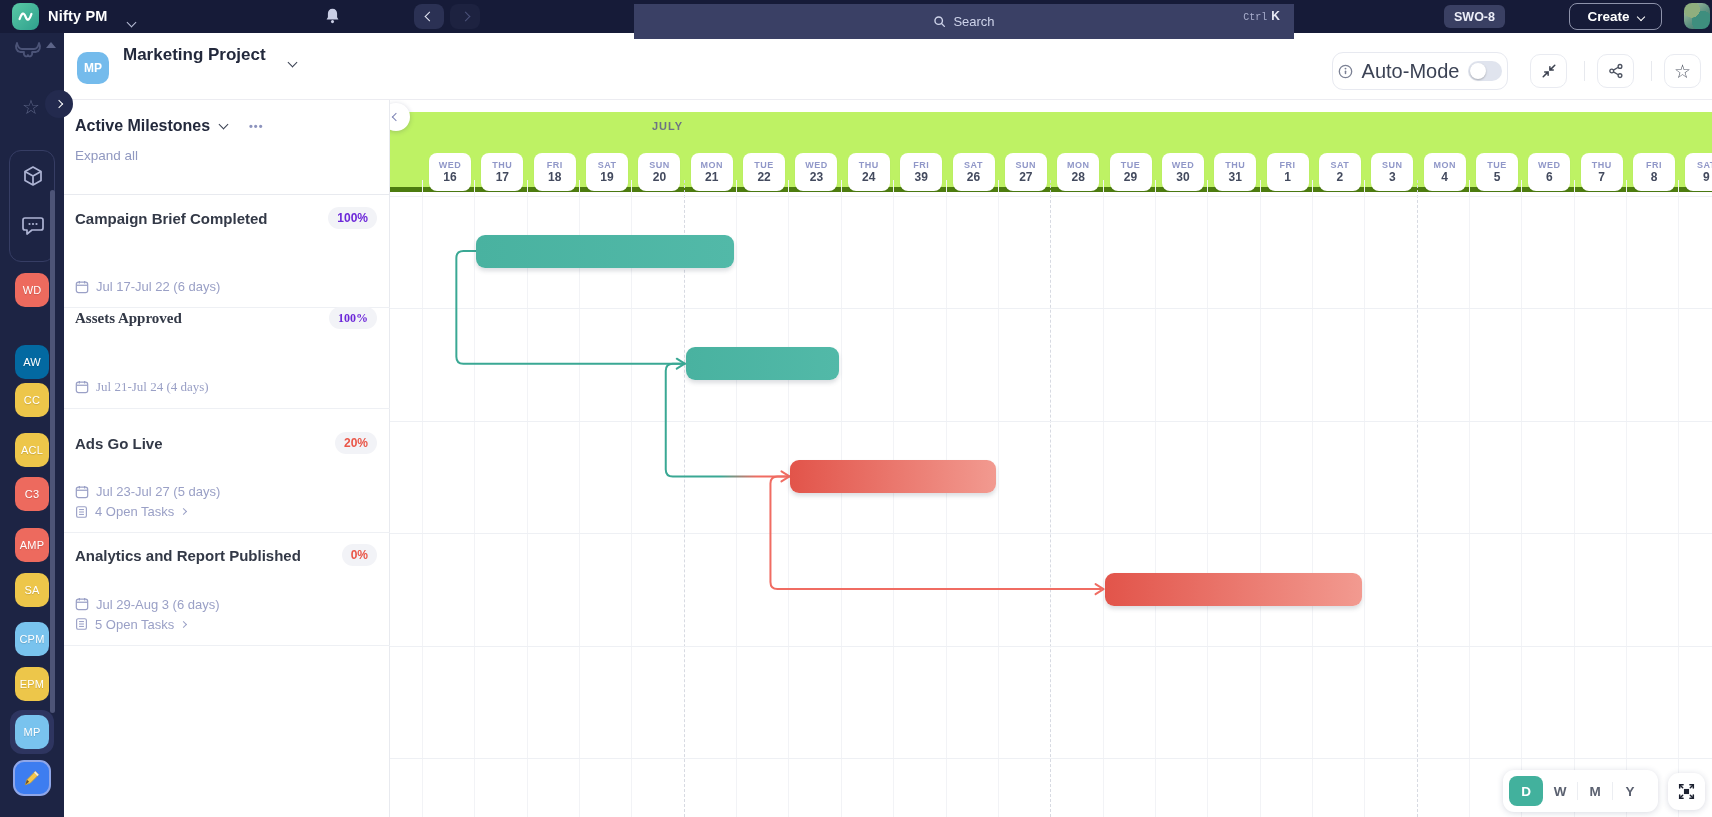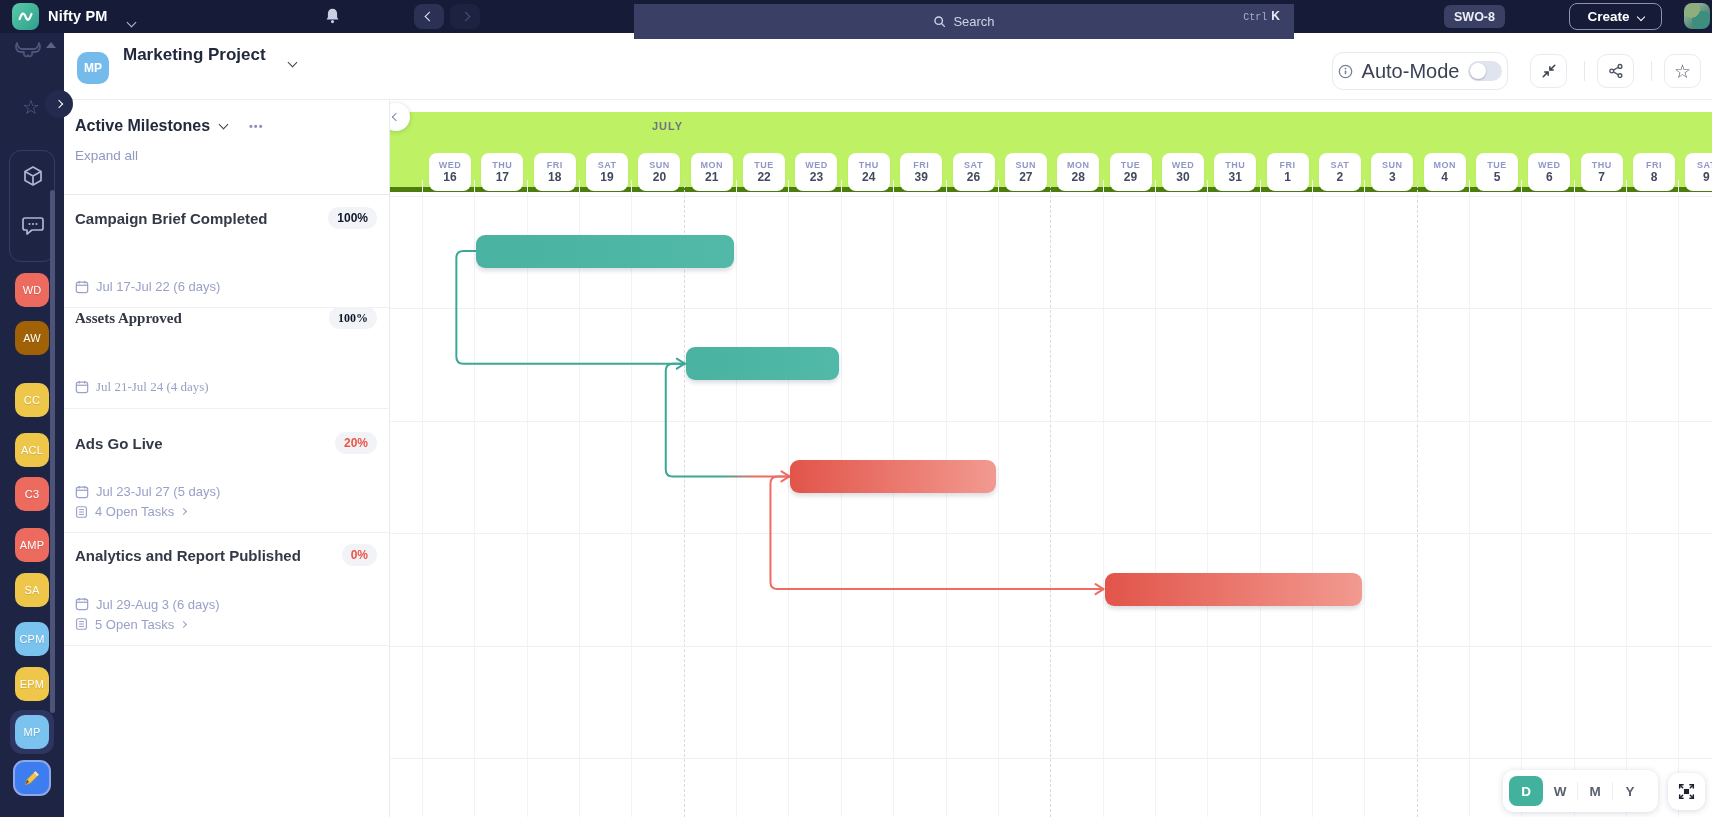--- a/index.html
+++ b/index.html
@@ -83,21 +83,21 @@
   .panel { position:absolute; left:64px; top:100px; width:326px; height:717px; background:#fff; border-right:1px solid #e8eaef; z-index:20; }
   .panel-head { position:absolute; left:0; top:0; width:326px; height:95px; border-bottom:1px solid #e8eaef; }
   .panel-title { position:absolute; left:11px; top:17px; font-size:16px; font-weight:700; color:#23293c; display:flex; align-items:center; gap:10px; }
   .panel-title .chev { border-color:#3a4152; margin-top:-3px; }
   .panel-dots { position:absolute; left:185px; top:20px; color:#8c93bd; font-size:11px; letter-spacing:1px; font-weight:700; }
   .expand-all { position:absolute; left:11px; top:48px; font-size:13.5px; color:#9098c0; }
   .mrow { position:absolute; left:0; width:326px; border-bottom:1px solid #eef0f4; }
   .mrow-title { position:absolute; left:11px; top:14px; font-size:15px; font-weight:600; color:#333947; }
   .pct { position:absolute; right:13px; top:11px; height:22px; padding:0 9px; border-radius:11px; background:#f2f3f7;
          font-size:12px; font-weight:700; display:flex; align-items:center; }
-  .pct.teal { color:#0f172a; } .pct.red { color:#ea5648; }
+  .pct.teal { color:#6d28d9; } .pct.red { color:#ea5648; }
   .mmeta { position:absolute; left:11px; bottom:13px; display:flex; flex-direction:column; gap:5px; }
   .mline { display:flex; align-items:center; gap:7px; font-size:13px; color:#9aa0c6; }
   .mline .chev { width:5px; height:5px; border-color:#9aa0c6; }
   .add-milestone { position:absolute; left:12px; top:659px; width:298px; height:40px; border-radius:9px; background:#42b19d;
                    color:#fff; font-size:14px; font-weight:700; display:flex; align-items:center; justify-content:center;
                    box-shadow:0 2px 4px rgba(0,0,0,.08); }
 
   
   .gantt { position:absolute; left:390px; top:100px; width:1322px; height:717px; background:#fff; overflow:hidden; }
   .gantt-head { position:absolute; left:0; top:12px; width:1322px; height:80px; background:#bef264; border-bottom:5px solid #4d7c0f; }
@@ -193,21 +193,21 @@
             <path d="M4 5 h16 a2 2 0 0 1 2 2 v8 a2 2 0 0 1 -2 2 h-9 l-5 4 v-4 h-2 a2 2 0 0 1 -2 -2 v-8 a2 2 0 0 1 2 -2 Z" fill="none" stroke="#aeb4d4" stroke-width="1.7" stroke-linejoin="round"></path>
             <circle cx="8.5" cy="11" r="1.1" fill="#aeb4d4"></circle>
             <circle cx="12" cy="11" r="1.1" fill="#aeb4d4"></circle>
             <circle cx="15.5" cy="11" r="1.1" fill="#aeb4d4"></circle>
           </svg>
       </div>
     </div>
     <div class="sb-scroll"></div>
     <div id="proj-avatars">
         <div class="proj-av" style="top: 240px; background: rgb(237, 106, 94);">WD</div>
-        <div class="proj-av" style="top: 288px; background: #a16207;">AW</div>
+        <div class="proj-av" style="top: 312px; background: #0369a1;">AW</div>
         <div class="proj-av" style="top: 350px; background: rgb(237, 198, 74);">CC</div>
         <div class="proj-av" style="top: 400px; background: rgb(237, 198, 74);">ACL</div>
         <div class="proj-av" style="top: 444px; background: rgb(237, 106, 94);">C3</div>
         <div class="proj-av" style="top: 495px; background: rgb(237, 106, 94); text-align: right;">AMP</div>
         <div class="proj-av" style="top: 540px; background: rgb(237, 198, 74);">SA</div>
         <div class="proj-av" style="top: 589px; background: rgb(121, 195, 238);">CPM</div>
         <div class="proj-av" style="top: 634px; background: rgb(237, 198, 74);">EPM</div>
         <div class="proj-active-bg" style="top: 677px;"></div>
         <div class="proj-av" style="top: 682px; background: rgb(121, 195, 238);">MP</div>
       </div>

